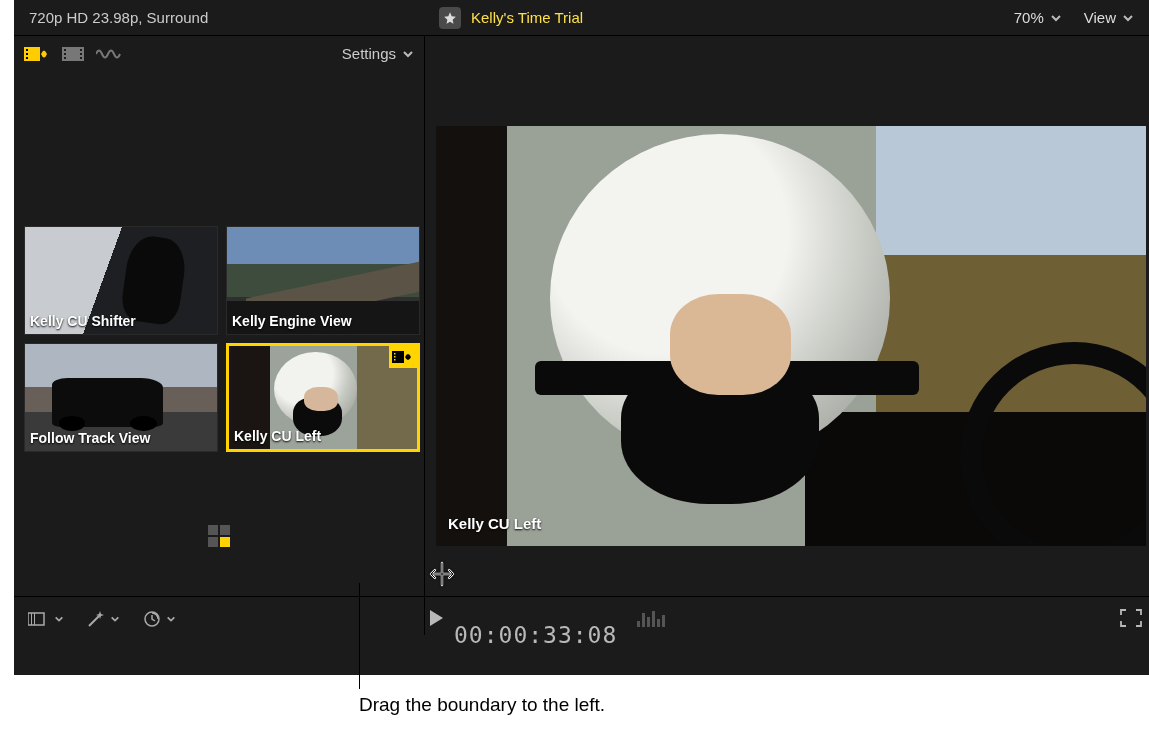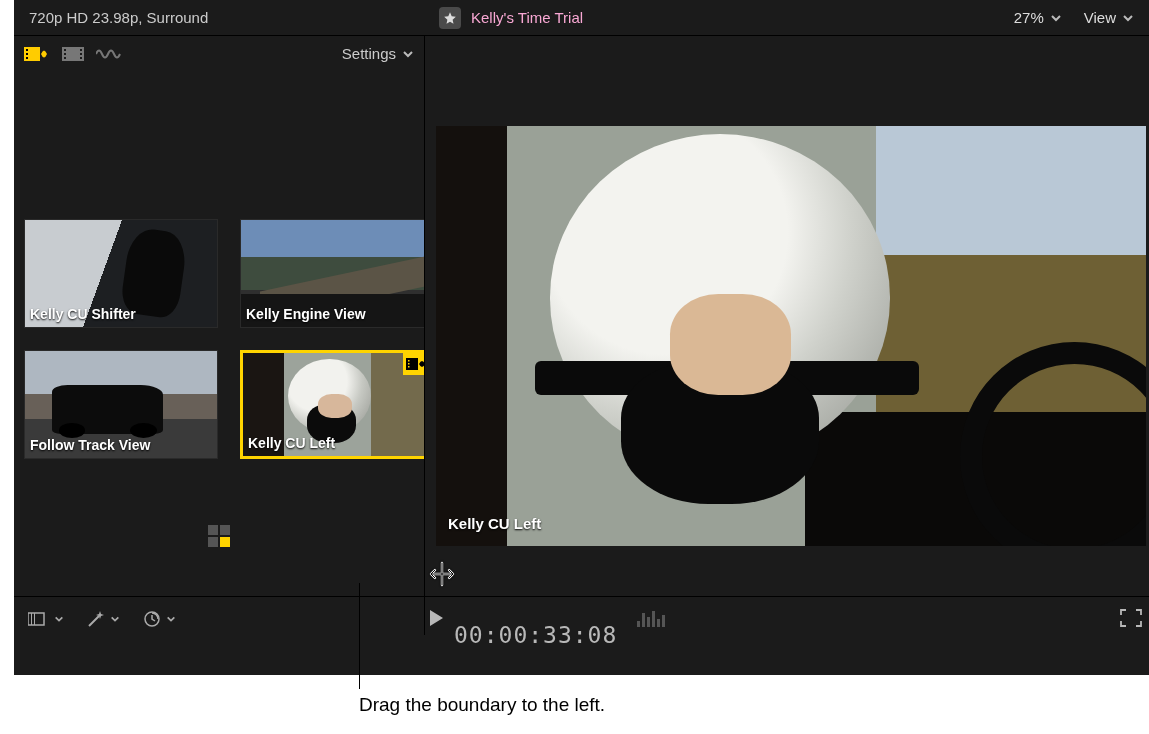--- a/index.html
+++ b/index.html
@@ -1,33 +1,33 @@
 <!DOCTYPE html>
 <html><head>
 <meta charset="utf-8">
 <style>
   html,body{margin:0;padding:0;background:#fff;font-family:-apple-system,Helvetica,Arial,sans-serif;}
   .app{width:1149px;height:734px;position:relative;background:#fff;}
   .window{position:absolute;left:14px;top:0;width:1144px;height:675px;background:#1b1b1b;}
   .topbar{height:35px;background:#1b1b1b;display:flex;align-items:center;color:#ddd;font-size:15px;border-bottom:1px solid #000;}
   .format{flex:0 0 410px;padding-left:15px;color:#ccc;}
   .star{width:22px;height:22px;border-radius:4px;background:#4a4a4a;margin-right:10px;display:flex;align-items:center;justify-content:center;color:#ddd;font-size:14px;}
-  .projname{flex:1;color:#f9a8d4;}
+  .projname{flex:1;color:#fde047;}
   .zoom{padding:0 12px 0 10px;display:flex;align-items:center;gap:6px;}
   .view{padding:0 24px 0 10px;display:flex;align-items:center;gap:6px;}
   .chev{display:inline-block;}
   .chev svg{display:block;}
   .body{display:flex;height:560px;}
   .anglepanel{width:410px;background:#1b1b1b;position:relative;display:flex;flex-direction:column;}
   .angletabs{height:35px;display:flex;align-items:center;padding:0 10px;gap:12px;}
   .angletabs .spacer{flex:1;}
   .settings{color:#ccc;font-size:15px;display:flex;align-items:center;gap:6px;}
   .tabicon{display:flex;align-items:center;justify-content:center;}
   .angles{flex:1;padding:10px 0 0 10px;display:flex;align-items:center;}
-  .anglegrid{display:grid;grid-template-columns:194px 194px;grid-template-rows:109px 109px;gap:22px;}
+  .anglegrid{display:grid;grid-template-columns:194px 194px;grid-template-rows:109px 109px;gap:8px;}
   .angle{position:relative;border:1px solid #2a2a2a;overflow:hidden;background:#111;}
   .angle.selected{border:3px solid #ffd400;}
   .angle .lab{position:absolute;left:5px;bottom:5px;color:#fff;font-weight:bold;font-size:14px;text-shadow:0 1px 2px #000;}
   .angle .badge{position:absolute;right:0;top:0;width:28px;height:22px;background:#ffd400;display:flex;align-items:center;justify-content:center;}
   .viewer{flex:1;background:#1b1b1b;position:relative;display:flex;align-items:center;justify-content:center;}
   .viewerframe{position:relative;width:710px;height:420px;margin-top:40px;background:#222;overflow:hidden;}
   .viewerframe .lab{position:absolute;left:12px;bottom:14px;color:#fff;font-weight:bold;font-size:15px;text-shadow:0 1px 2px #000;}
   .layoutrow{position:absolute;left:0;bottom:45px;width:410px;height:30px;display:flex;align-items:center;justify-content:center;}
   .gridicon{display:grid;grid-template-columns:10px 10px;grid-template-rows:10px 10px;gap:2px;}
   .gridicon div{background:#555;}
@@ -77,21 +77,21 @@
 
     <div class="topbar">
       <div class="format">720p HD 23.98p, Surround</div>
       <div class="star">
         <svg width="14" height="14" viewBox="0 0 24 24">
             <path fill="#ddd" d="M12 2l2.9 6.9L22 10l-5.5 4.8L18 22l-6-3.6L6 22l1.5-7.2L2 10l7.1-1.1z"></path>
           </svg>
       </div>
       <div class="projname">Kelly's Time Trial</div>
       <div class="zoom">
-        <span>27%</span>
+        <span>70%</span>
         <span class="chev">
             <svg width="12" height="12" viewBox="0 0 12 12">
               <path d="M2 4l4 4 4-4" stroke="#bbb" stroke-width="2" fill="none"></path>
             </svg>
           </span>
       </div>
       <div class="view">
         <span>View</span>
         <span class="chev">
             <svg width="12" height="12" viewBox="0 0 12 12">

